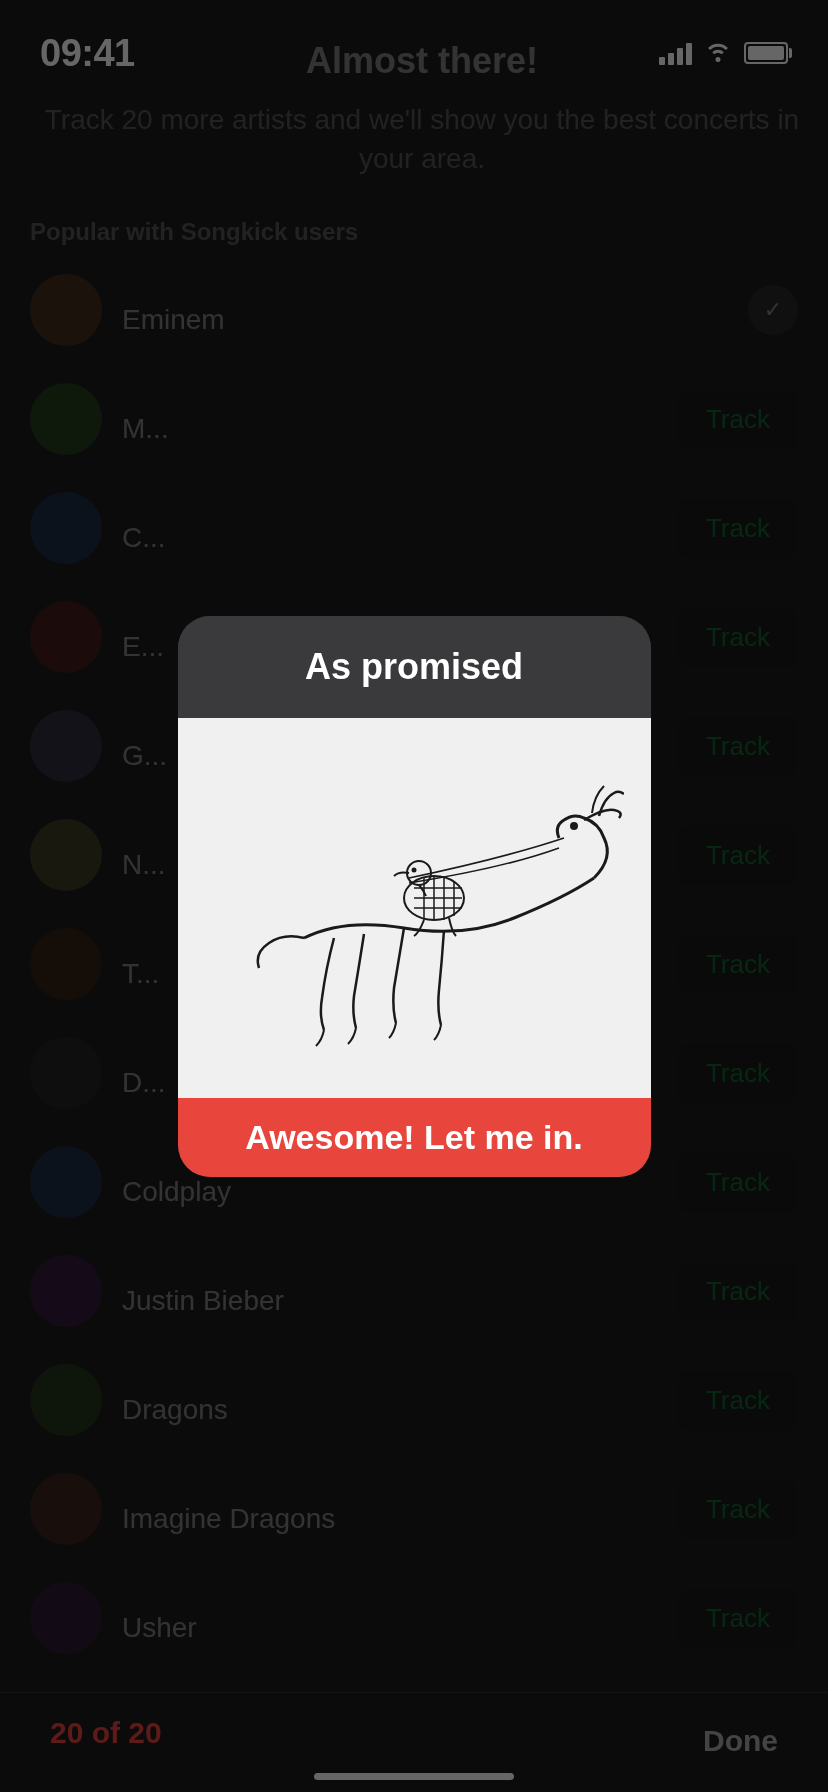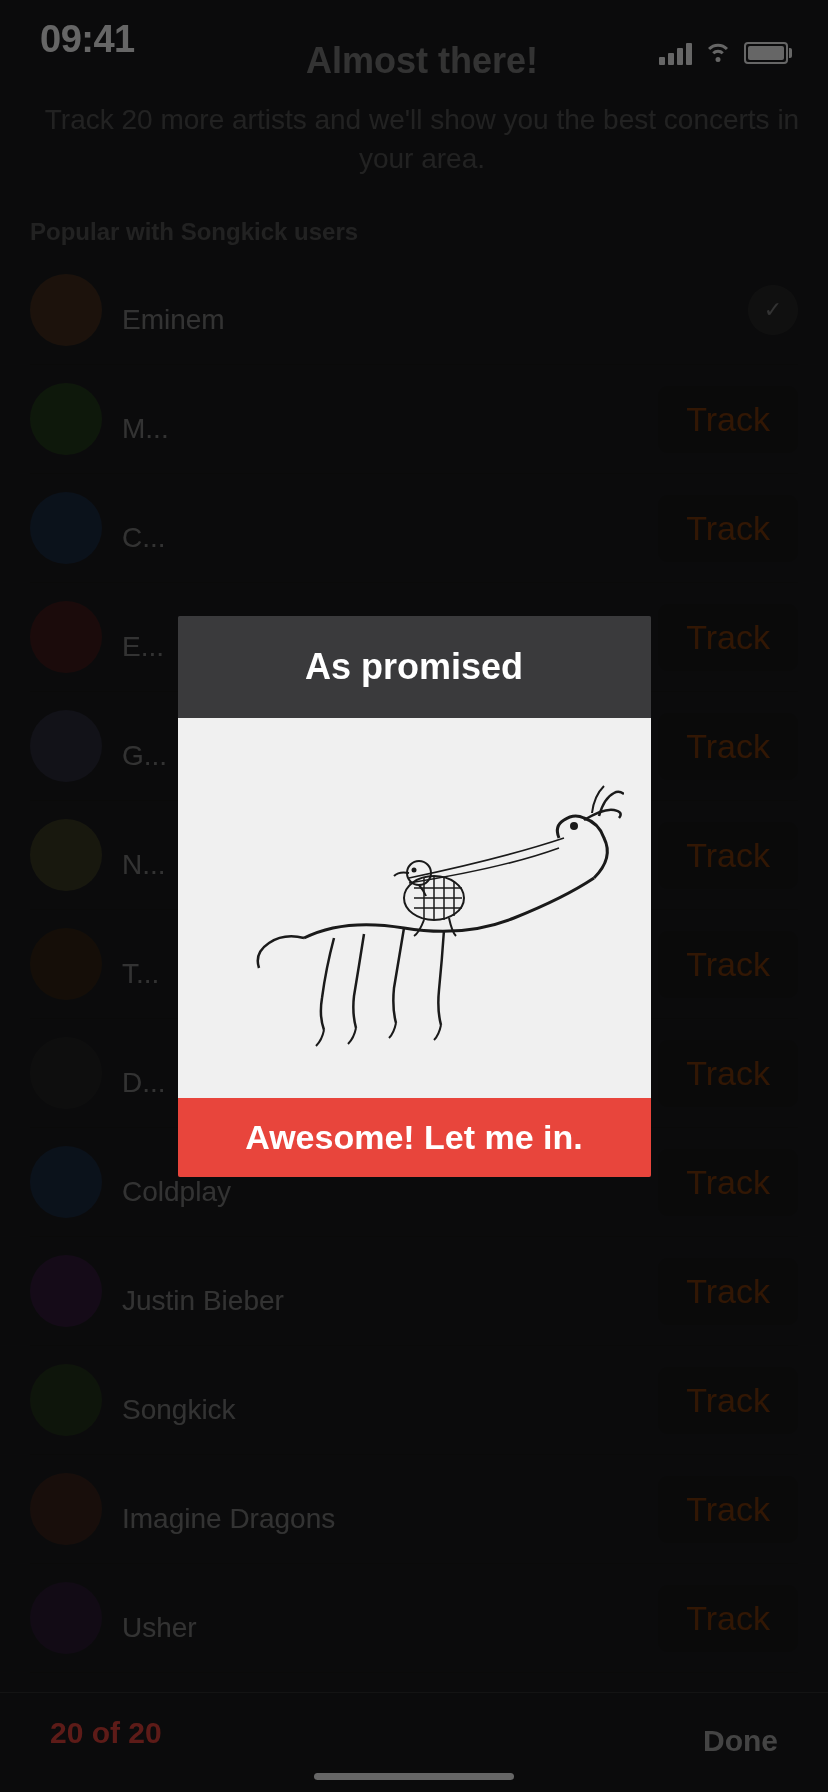--- a/index.html
+++ b/index.html
@@ -11,20 +11,21 @@
       background-color: #1c1c1e;
       font-family: -apple-system, 'SF Pro Display', 'Helvetica Neue', sans-serif;
       overflow: hidden;
       position: relative;
     }
 
     
     .status-bar {
       display: flex;
       justify-content: space-between;
+      align-items: center;
       padding: 18px 40px 0 40px;
       height: 88px;
     }
     .status-time {
       font-size: 38px;
       font-weight: 600;
       color: #ffffff;
       letter-spacing: -0.5px;
     }
     .status-icons {
@@ -134,25 +135,25 @@
       flex-shrink: 0;
     }
     .artist-name {
       flex: 1;
       font-size: 28px;
       color: #ffffff;
       margin-top: 20px;
     }
     .track-btn {
       background: #333;
-      color: #f97316;
+      color: #22c55e;
       border: none;
       border-radius: 10px;
       padding: 14px 28px;
-      font-size: 34px;
+      font-size: 26px;
       font-weight: 500;
     }
     .tracked-icon {
       width: 50px;
       height: 50px;
       border-radius: 50%;
       background: #555;
       display: flex;
       align-items: center;
       justify-content: center;
@@ -223,21 +224,21 @@
       height: 100%;
       background: rgba(0,0,0,0.6);
       display: flex;
       align-items: center;
       justify-content: center;
       z-index: 100;
     }
 
     .modal {
       width: 473px;
-      border-radius: 2px;
+      border-radius: 32px;
       overflow: hidden;
       background: #2c2c2e;
     }
 
     .modal-header {
       background: #3a3a3c;
       padding: 30px 20px;
       text-align: center;
     }
     .modal-title {
@@ -350,21 +351,21 @@
         <span class="artist-name">Coldplay</span>
         <button class="track-btn">Track</button>
       </li>
       <li class="artist-item">
         <div class="artist-avatar av-justin"></div>
         <span class="artist-name">Justin Bieber</span>
         <button class="track-btn">Track</button>
       </li>
       <li class="artist-item">
         <div class="artist-avatar av-bastille"></div>
-        <span class="artist-name">Songkick</span>
+        <span class="artist-name">Dragons</span>
         <button class="track-btn">Track</button>
       </li>
       <li class="artist-item">
         <div class="artist-avatar av-imagine"></div>
         <span class="artist-name">Imagine Dragons</span>
         <button class="track-btn">Track</button>
       </li>
       <li class="artist-item">
         <div class="artist-avatar av-usher"></div>
         <span class="artist-name">Usher</span>

